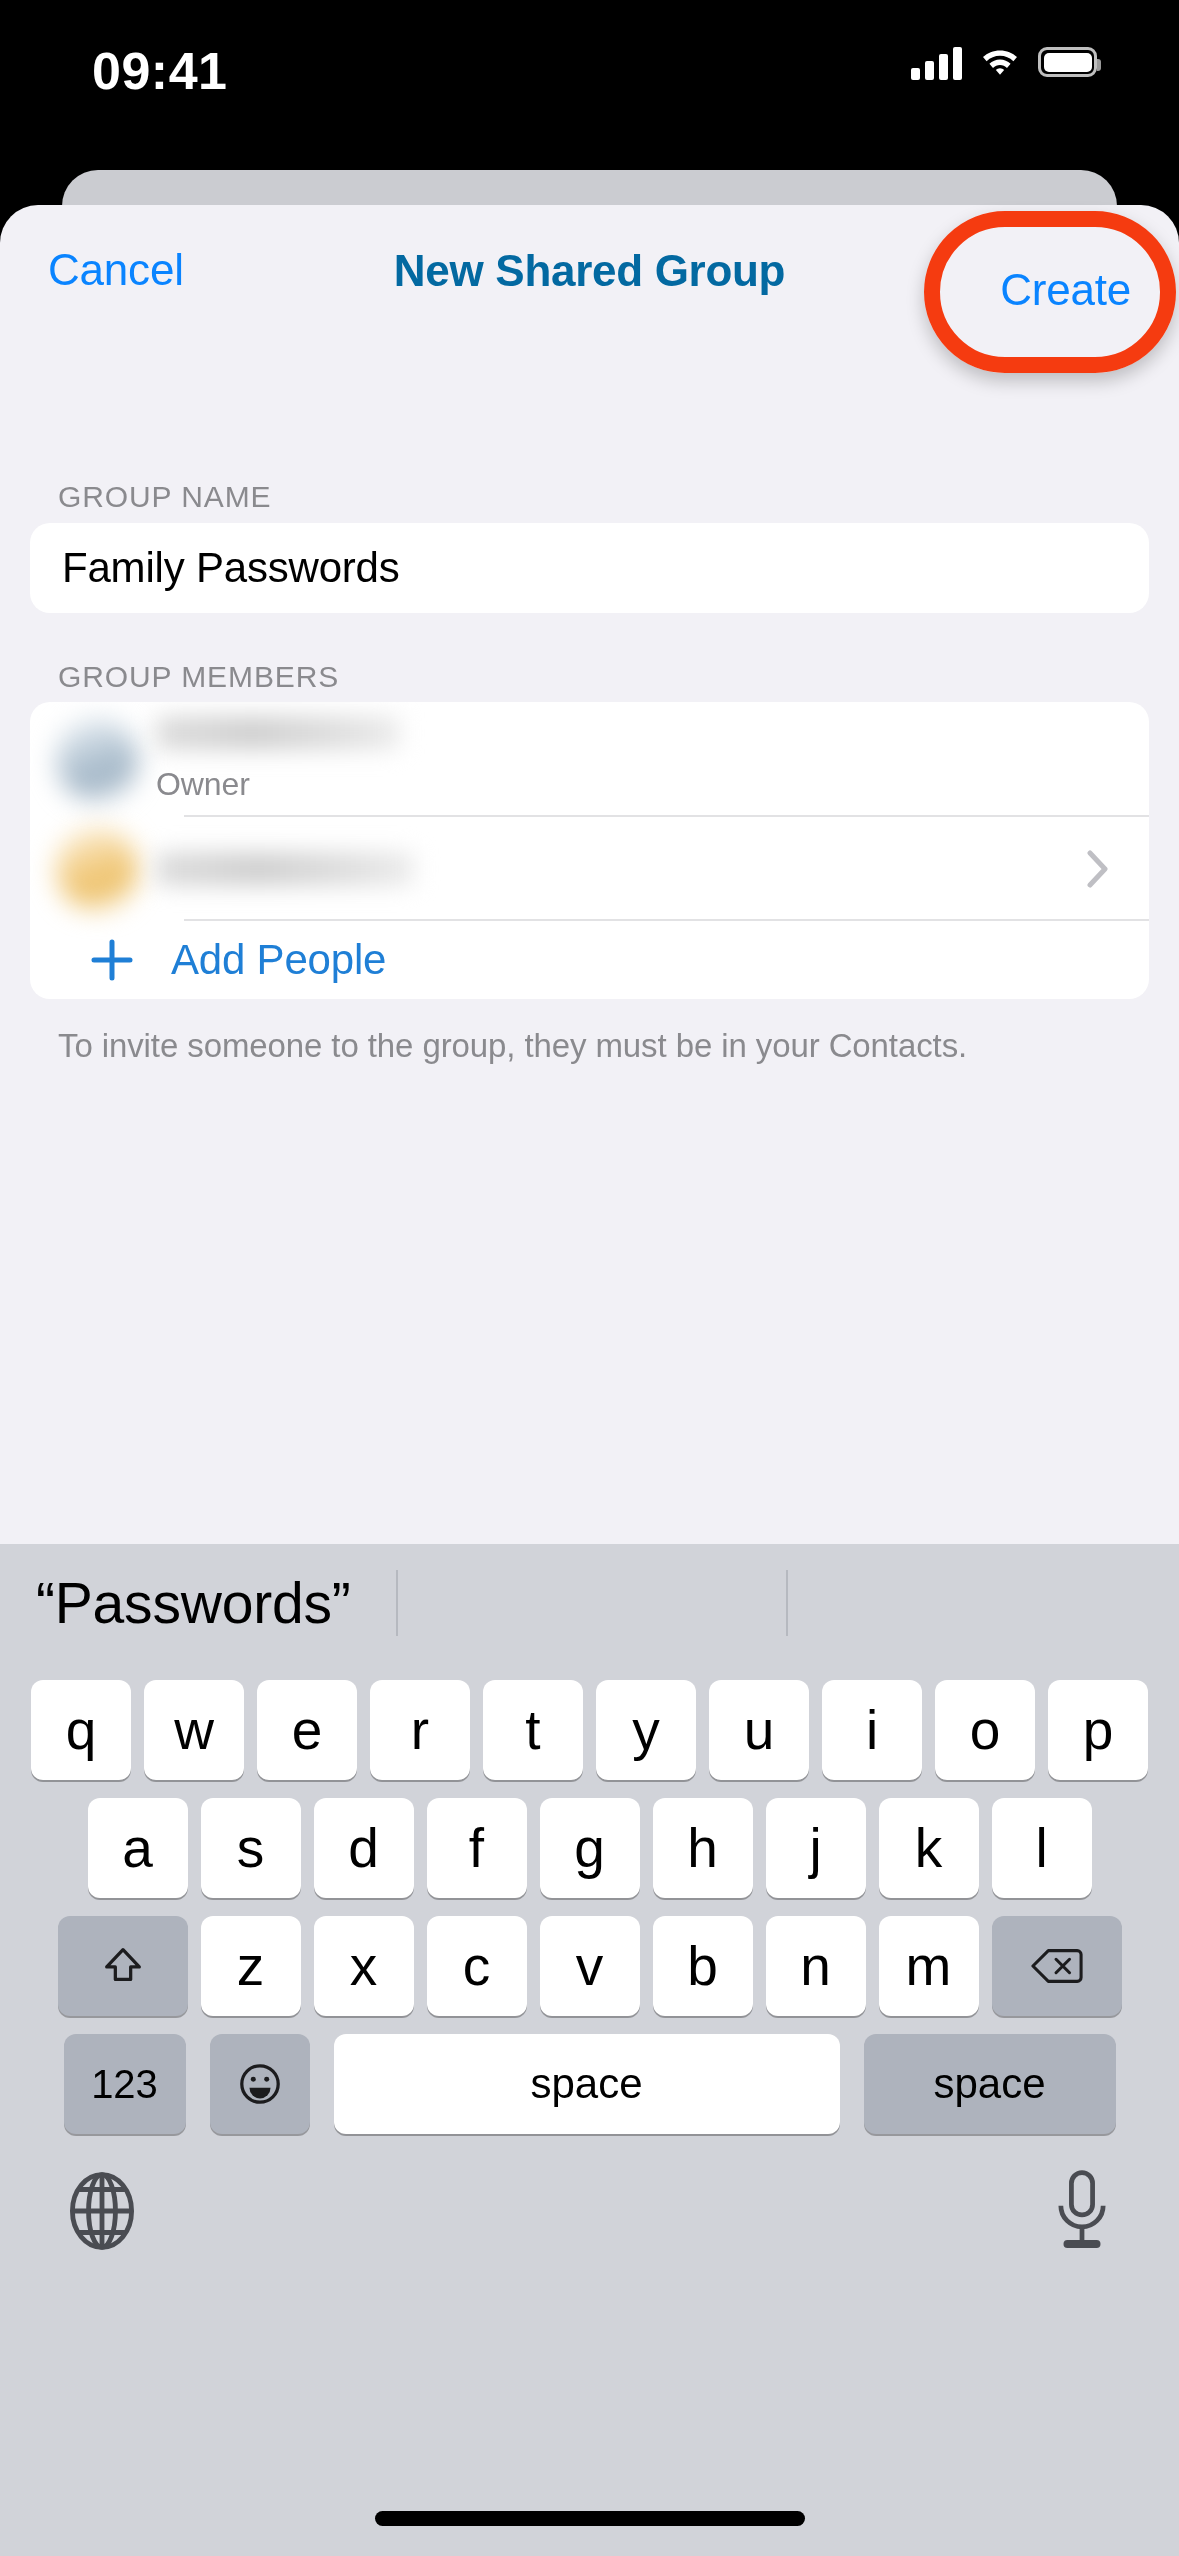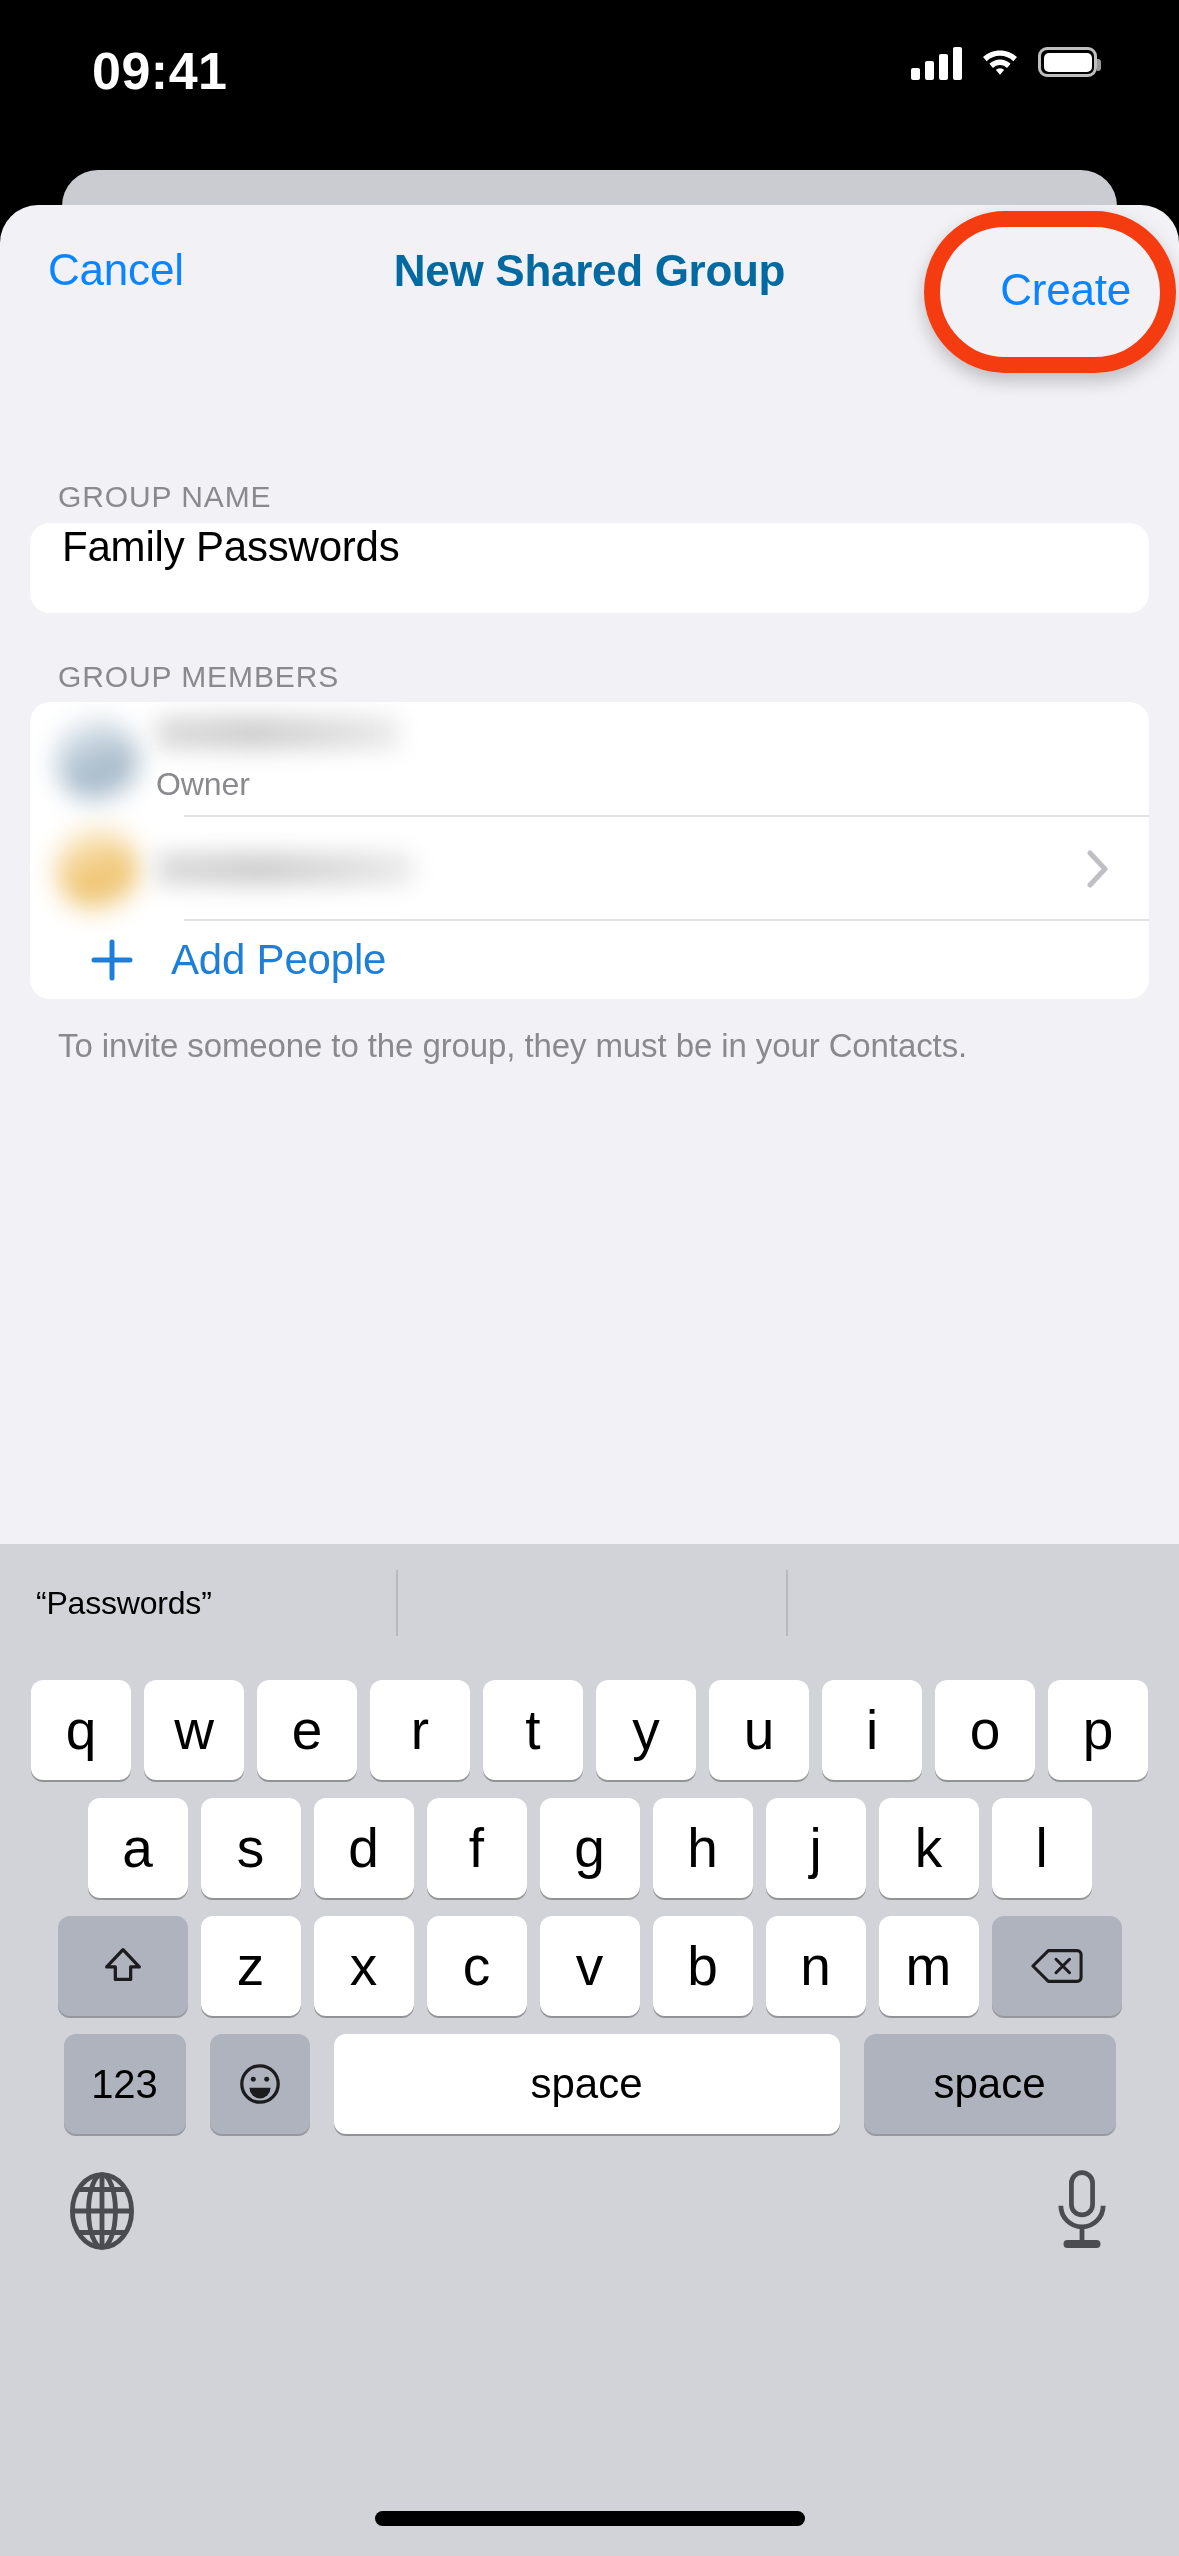--- a/index.html
+++ b/index.html
@@ -86,21 +86,21 @@
   .sect-hdr{
     font-size:30px; color:#8a8a8e; letter-spacing:0.9px;
     padding-left:58px;
   }
 
   
   .gn-hdr{ position:absolute; top:275px; }
   .gn-field{
     position:absolute; left:30px; top:318px; width:1119px; height:90px;
     background:#fff; border-radius:20px;
-    display:flex; 
+    display:flex; align-items:center;
   }
   .gn-value{
     padding-left:32px; font-size:42px; color:#000; letter-spacing:-0.2px;
   }
 
   
   .gm-hdr{ position:absolute; top:455px; }
   .gm-card{
     position:absolute; left:30px; top:497px; width:1119px; height:297px;
     background:#fff; border-radius:20px; overflow:hidden;
@@ -152,21 +152,21 @@
   
   .keyboard{
     position:absolute; left:0; top:1544px; width:1179px; height:1012px;
     background:#d1d3d9; z-index:20;
   }
   .predict{
     position:relative; height:118px; width:100%;
   }
   .predict .word{
     position:absolute; top:50%; transform:translateY(-50%);
-    font-size:32px; color:#000; letter-spacing:-0.2px;
+    font-size:57px; color:#000; letter-spacing:-0.2px;
   }
   .predict .w1{ left:36px; }
   .predict .div{
     position:absolute; top:26px; width:2px; height:66px; background:#b6b9c0;
   }
   .predict .d1{ left:396px; }
   .predict .d2{ left:786px; }
 
   .krow{ display:flex; justify-content:center; align-items:flex-start; }
   .krow.r1{ gap:13px; margin-top:18px; }

